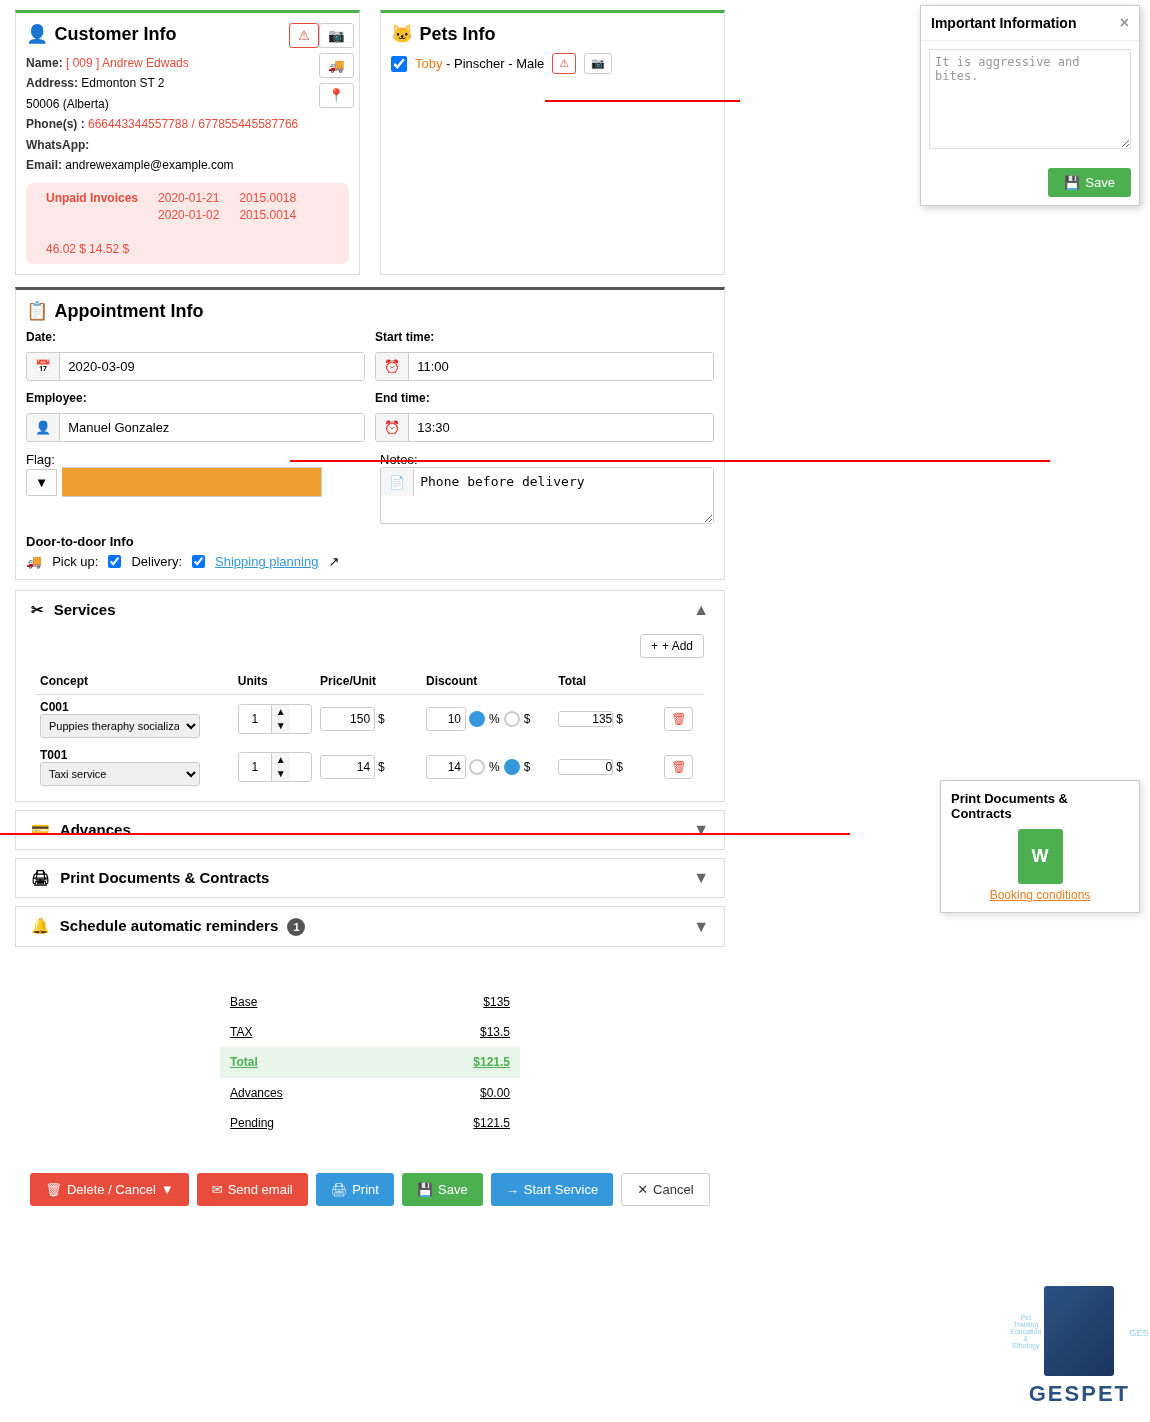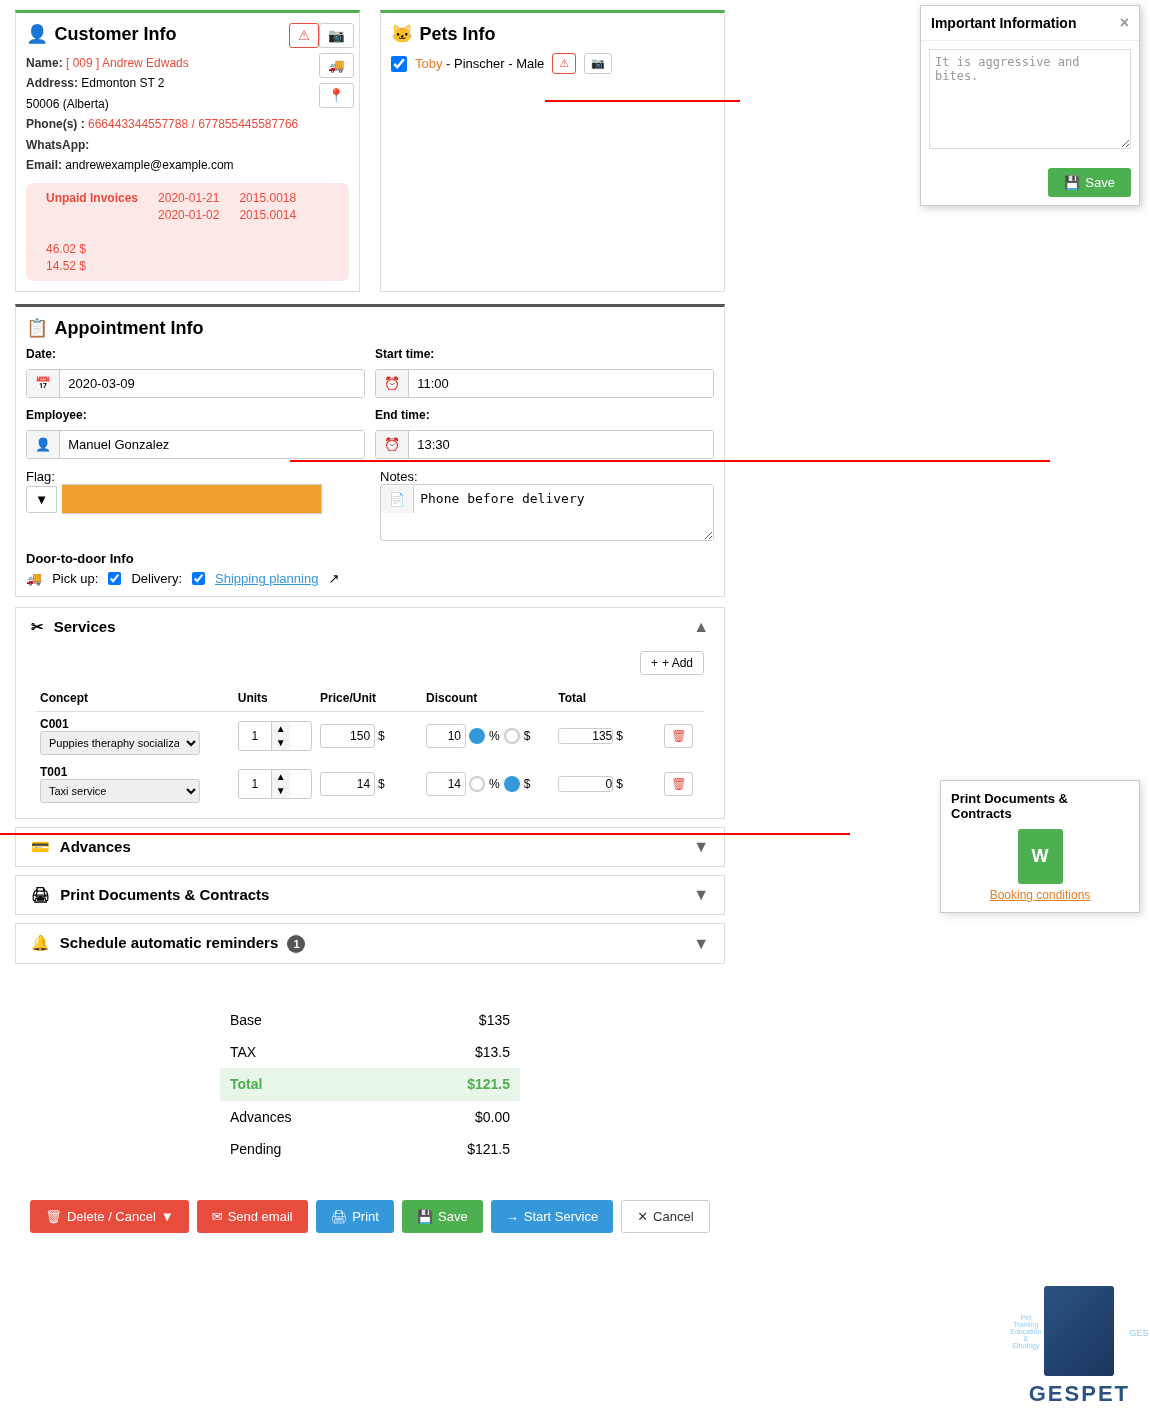--- a/index.html
+++ b/index.html
@@ -18,21 +18,21 @@
 
     .warning-btn { background: #fff; border: 1px solid #e74c3c; color: #e74c3c; padding: 4px 8px; cursor: pointer; border-radius: 3px; position: absolute; top: 10px; right: 40px; }
     .camera-btn { background: #fff; border: 1px solid #ccc; padding: 4px 8px; cursor: pointer; border-radius: 3px; position: absolute; top: 10px; right: 5px; }
     .truck-btn { background: #fff; border: 1px solid #ccc; padding: 4px 8px; cursor: pointer; border-radius: 3px; position: absolute; top: 40px; right: 5px; }
     .pin-btn { background: #fff; border: 1px solid #ccc; padding: 4px 8px; cursor: pointer; border-radius: 3px; position: absolute; top: 70px; right: 5px; }
 
     .unpaid-row { background: #fde8e8; padding: 8px 20px; border-radius: 7px; margin-top: 8px; display: flex; gap: 20px; flex-wrap: wrap; font-size: 12px; }
     .unpaid-row .label { color: #e74c3c; font-weight: bold; }
     .unpaid-row .dates { display: flex; flex-direction: column; gap: 3px; color: #e74c3c; }
     .unpaid-row .ids { display: flex; flex-direction: column; gap: 3px; color: #e74c3c; }
-    .unpaid-row .amounts { display: flex; flex-direction: column; gap: 3px; color: #e74c3c; }
+    .unpaid-row .amounts { display: flex; gap: 3px; color: #e74c3c; }
 
     .pets-row { display: flex; align-items: center; gap: 8px; margin-top: 5px; }
     .pet-checkbox { width: 16px; height: 16px; }
     .pet-name { color: #e67e22; }
     .pet-warning { background: #fff; border: 1px solid #e74c3c; color: #e74c3c; padding: 3px 6px; cursor: pointer; border-radius: 3px; font-size: 11px; }
     .pet-camera { background: #fff; border: 1px solid #ccc; padding: 3px 6px; cursor: pointer; border-radius: 3px; font-size: 11px; }
 
     
     .important-info-popup {
       position: absolute;
@@ -120,21 +120,21 @@
 
     
     .advances-section { border: 1px solid #ddd; margin-bottom: 8px; }
     .print-section { border: 1px solid #ddd; margin-bottom: 8px; }
     .reminders-section { border: 1px solid #ddd; margin-bottom: 8px; }
 
     .badge { background: #555; color: #fff; border-radius: 50%; width: 18px; height: 18px; display: inline-flex; align-items: center; justify-content: center; font-size: 11px; margin-left: 5px; }
 
     
     .summary-table { width: 300px; margin: 20px auto 20px auto; border-collapse: collapse; }
-    .summary-table td { padding: 8px 10px; font-size: 14px; }
+    .summary-table td { padding: 8px 10px; font-size: 12px; text-decoration: underline; }
     .summary-table .total-row { background: #e8f5e9; color: #4caf50; font-weight: bold; font-size: 16px; }
     .summary-table .amount-col { text-align: right; }
     .summary-table .divider { border-top: 1px solid #eee; }
 
     
     .footer-buttons { display: flex; gap: 8px; justify-content: center; padding: 15px; flex-wrap: wrap; }
     .btn-delete { background: #e74c3c; color: #fff; border: none; padding: 8px 15px; cursor: pointer; border-radius: 3px; font-size: 13px; display: flex; align-items: center; gap: 5px; }
     .btn-send { background: #e74c3c; color: #fff; border: none; padding: 8px 15px; cursor: pointer; border-radius: 3px; font-size: 13px; display: flex; align-items: center; gap: 5px; }
     .btn-print { background: #3498db; color: #fff; border: none; padding: 8px 15px; cursor: pointer; border-radius: 3px; font-size: 13px; display: flex; align-items: center; gap: 5px; }
     .btn-save { background: #4caf50; color: #fff; border: none; padding: 8px 15px; cursor: pointer; border-radius: 3px; font-size: 13px; display: flex; align-items: center; gap: 5px; }

